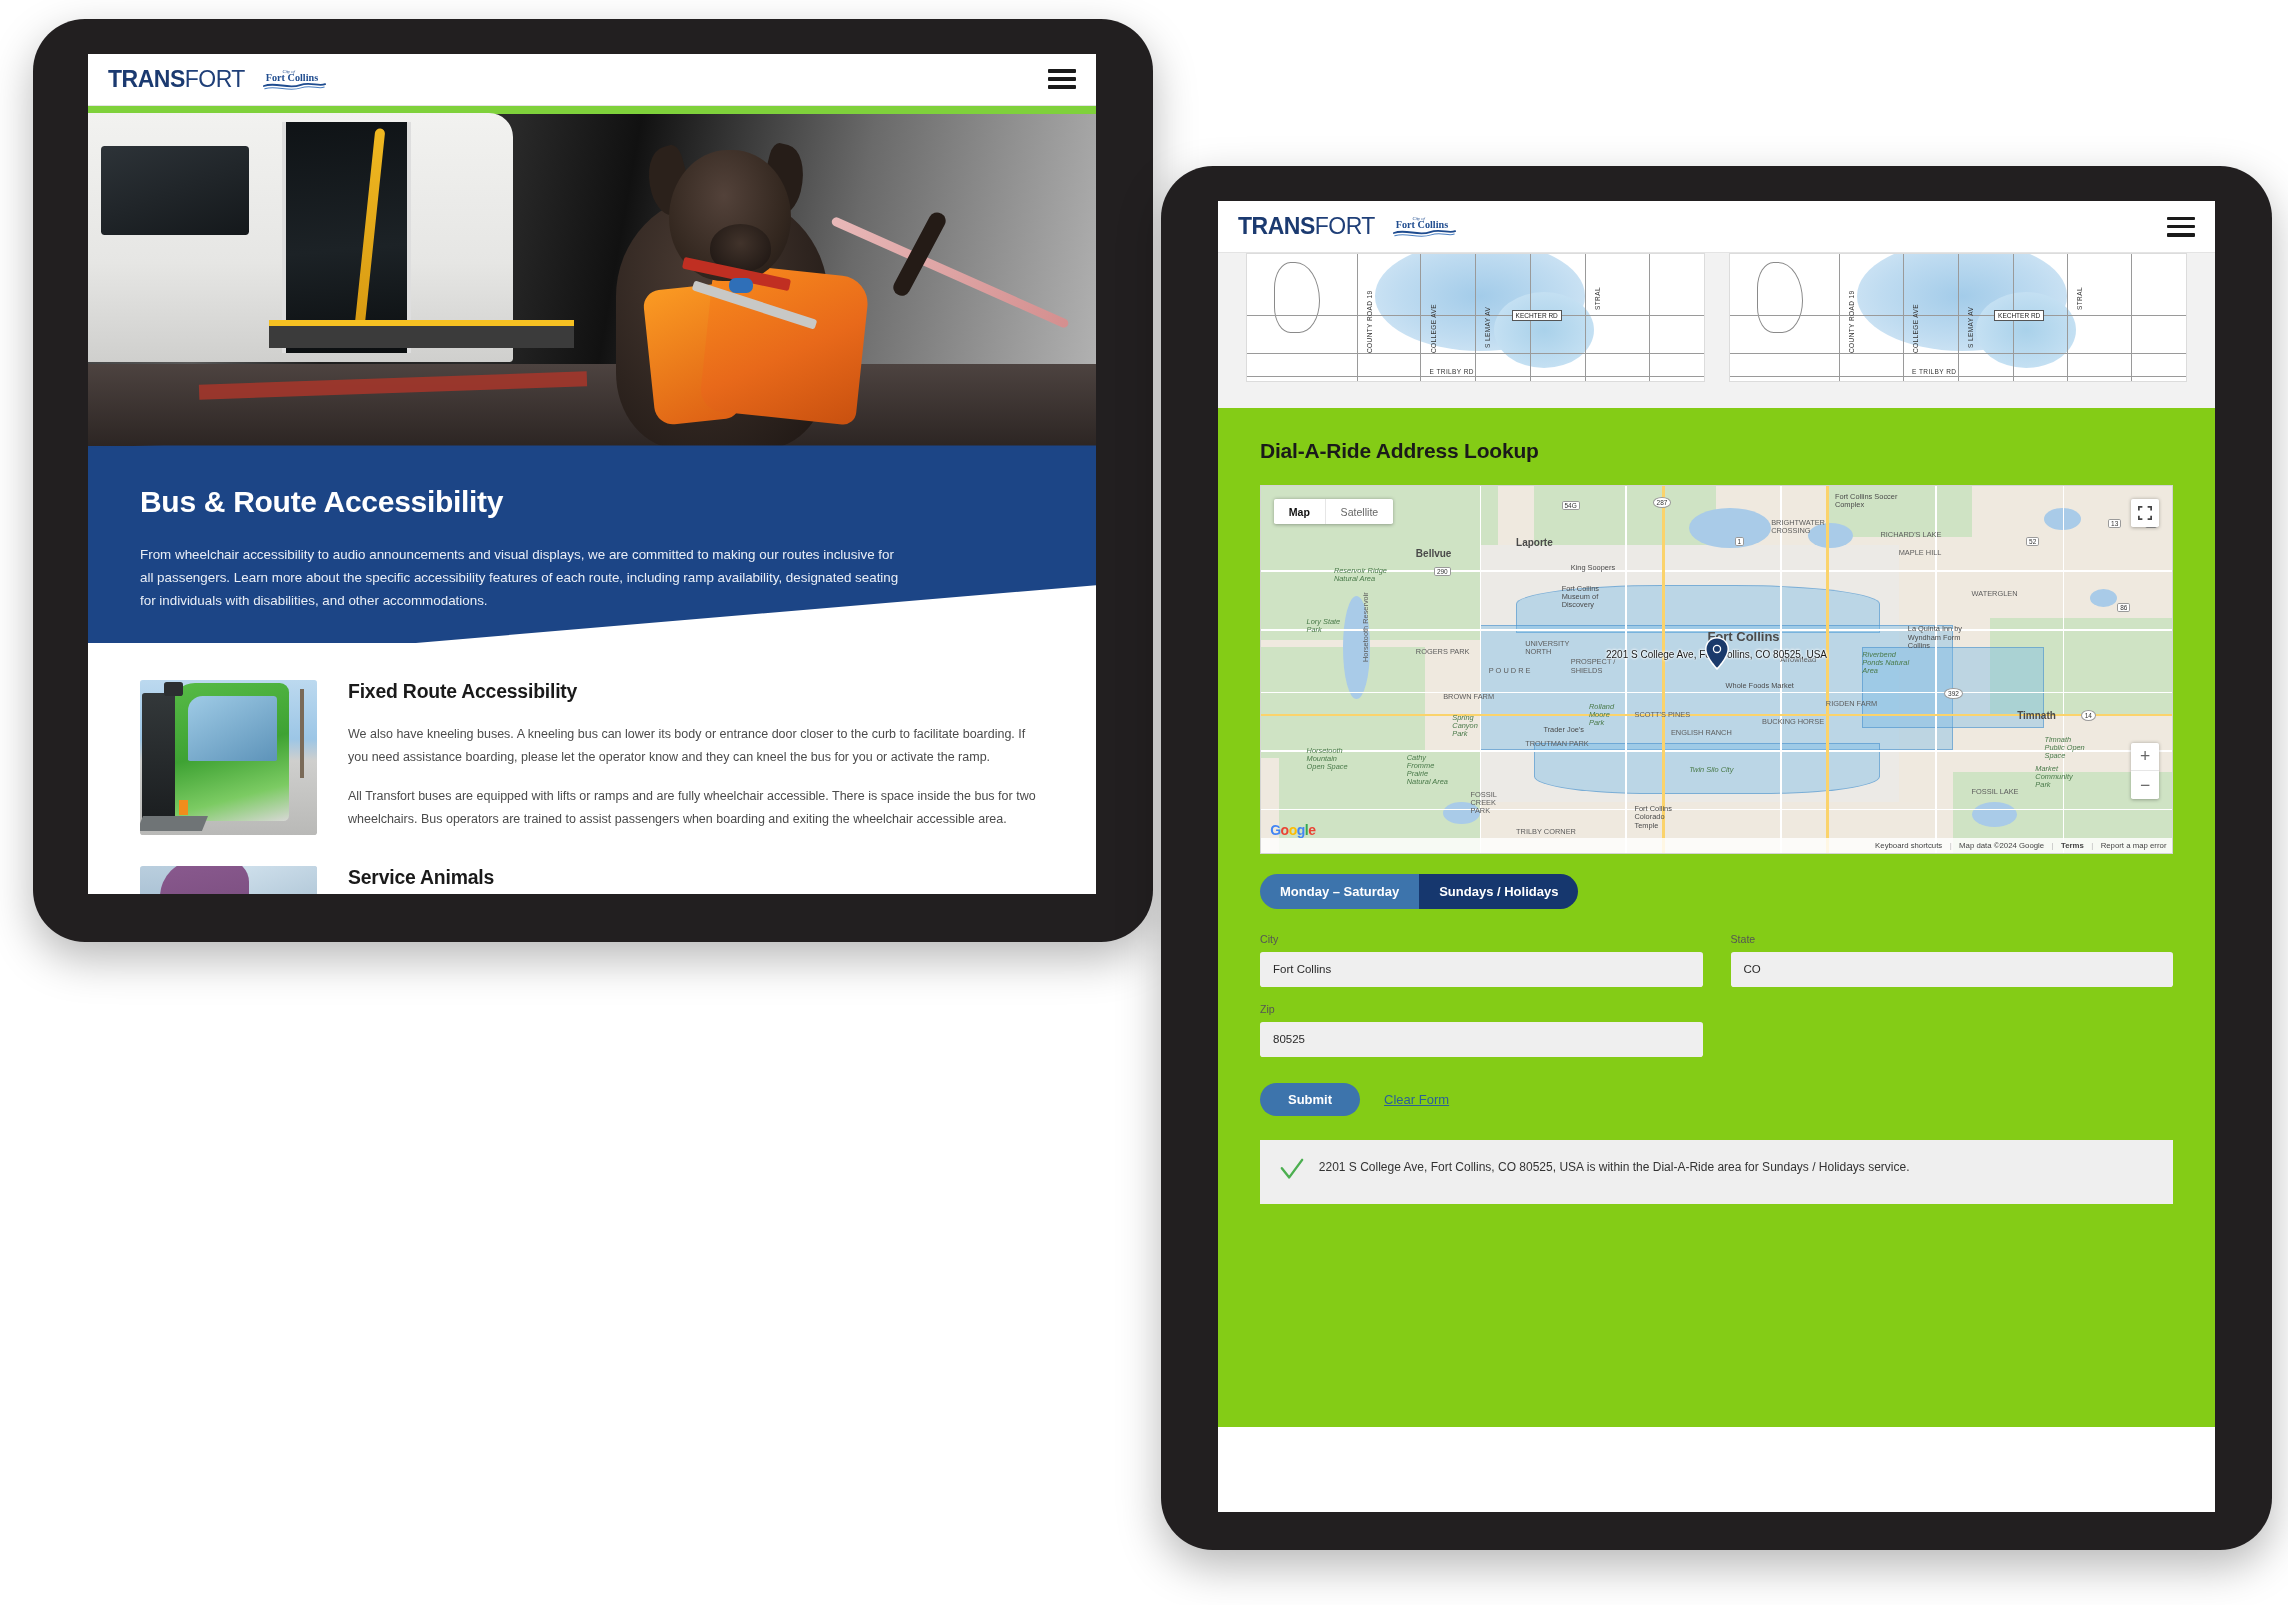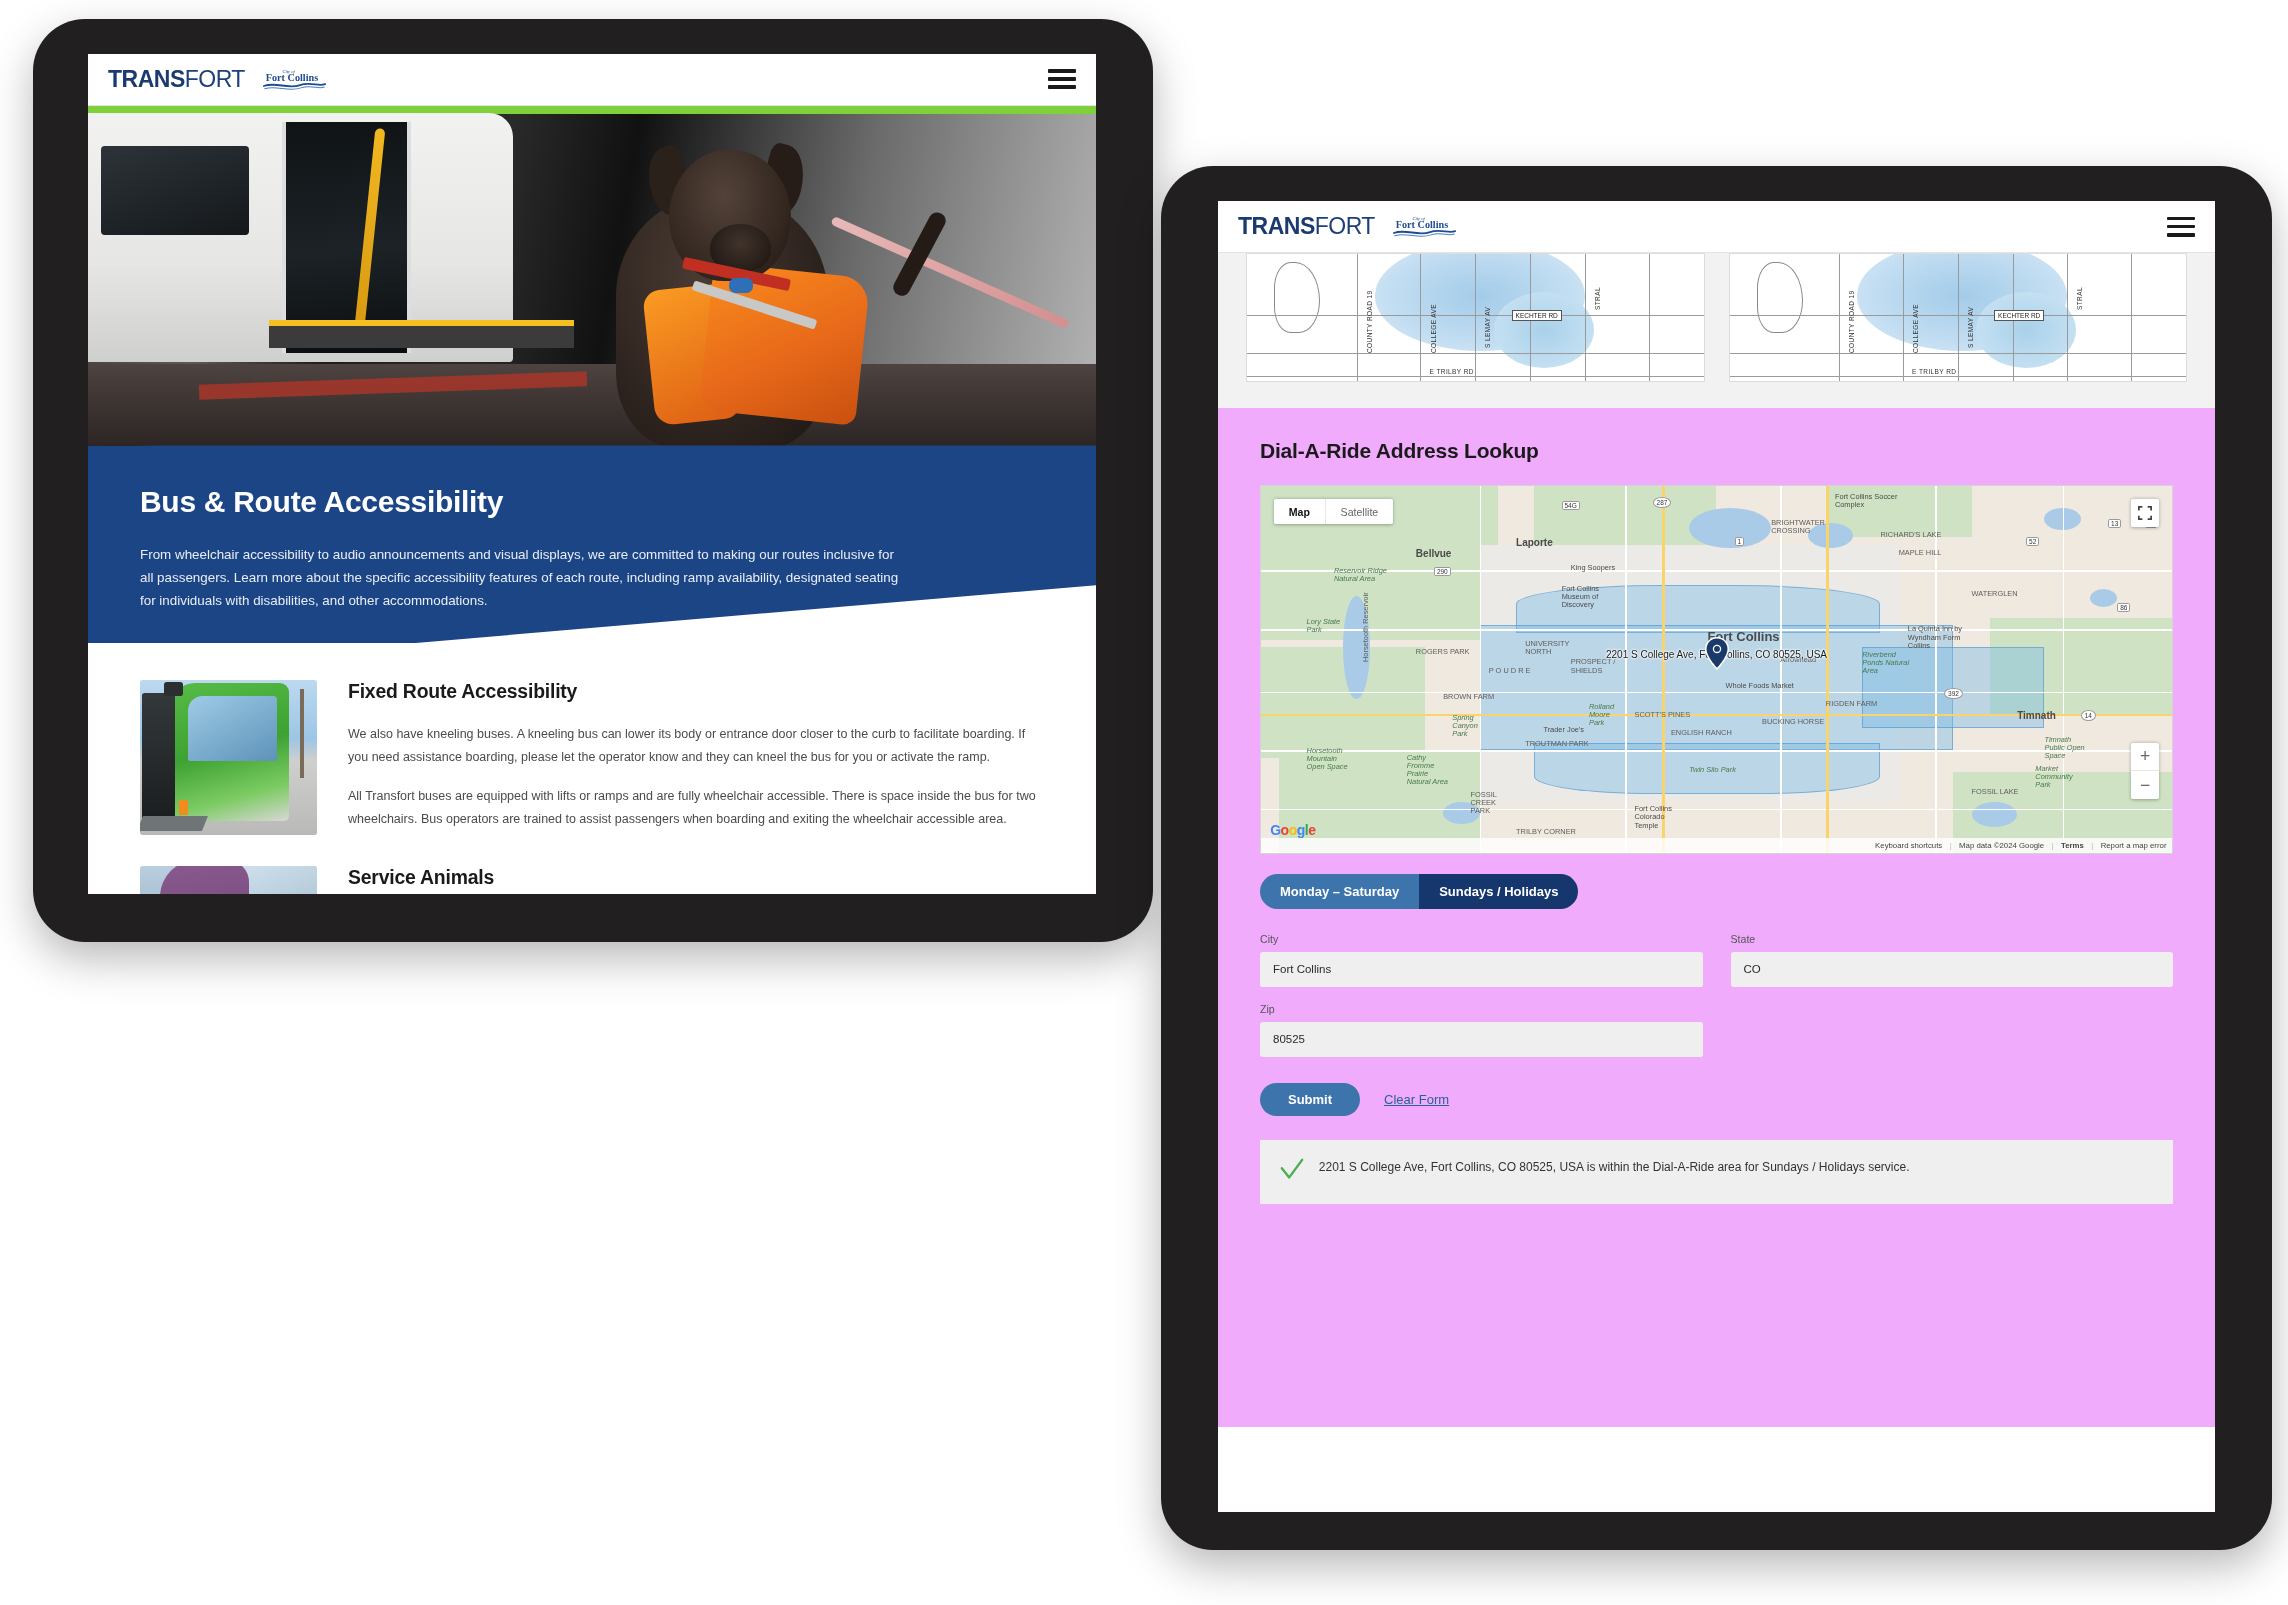--- a/index.html
+++ b/index.html
@@ -208,21 +208,21 @@
     background: linear-gradient(170deg,#8a5a8f,#6e4472); border-radius: 37px 22px 9.2px 9.2px; }
   .sd-window { position:absolute; right:0; top:0; width: 78px; height: 61px;
     background: linear-gradient(160deg,#cfe0ec,#a6bed0); }
 
   .section-body { flex: 1; min-width: 0; }
   .section-title { font-size: 19.4px; font-weight: 800; color: #1a1a1a; margin-bottom: 20px; letter-spacing: -0.2px; }
   .section-p { font-size: 12.5px; line-height: 1.82; color: #4b4b4b; margin-bottom: 16.6px; }
   .section-p:last-child { margin-bottom: 0; }
 
   
-  #screen-right .body-scroll { position: relative; height: 1174px; overflow: hidden; background: #f0abfc; }
+  #screen-right .body-scroll { position: relative; height: 1174px; overflow: hidden; background: #84cc16; }
 
   .map-thumb-strip {
     background: #f2f2f2;
     padding: 0 28px 26px 28px;
     display: flex; gap: 24px;
     height: 155px;
   }
   .map-thumb {
     flex: 1; background: #ffffff; border: 0.9px solid #dcdcdc; position: relative; overflow: hidden;
   }
@@ -590,21 +590,21 @@
             <div class="gm-lbl" style="left:20%;top:56%">BROWN FARM</div>
             <div class="gm-lbl" style="left:25%;top:49%">P O U D R E</div>
             <div class="gm-lbl" style="left:34%;top:47%;width:46px;white-space:normal;line-height:1.1">PROSPECT / SHIELDS</div>
             <div class="gm-lbl park" style="left:36%;top:59%;width:37px;white-space:normal;line-height:1.1">Rolland Moore Park</div>
             <div class="gm-lbl park" style="left:21%;top:62%;width:39px;white-space:normal;line-height:1.1">Spring Canyon Park</div>
             <div class="gm-lbl" style="left:41%;top:61%">SCOTT'S PINES</div>
             <div class="gm-lbl" style="left:45%;top:66%">ENGLISH RANCH</div>
             <div class="gm-lbl" style="left:29%;top:69%">TROUTMAN PARK</div>
             <div class="gm-lbl park" style="left:5%;top:71%;width:44px;white-space:normal;line-height:1.1">Horsetooth Mountain Open Space</div>
             <div class="gm-lbl park" style="left:16%;top:73%;width:44px;white-space:normal;line-height:1.1">Cathy Fromme Prairie Natural Area</div>
-            <div class="gm-lbl park" style="left:47%;top:76%">Twin Silo Park</div>
+            <div class="gm-lbl park" style="left:47%;top:76%">Twin Silo City</div>
             <div class="gm-lbl" style="left:78%;top:82%">FOSSIL LAKE</div>
             <div class="gm-lbl" style="left:23%;top:83%;width:33px;white-space:normal;line-height:1.1">FOSSIL CREEK PARK</div>
             <div class="gm-lbl poi" style="left:41%;top:87%;width:50px;white-space:normal;line-height:1.1">Fort Collins Colorado Temple</div>
             <div class="gm-lbl" style="left:28%;top:93%">TRILBY CORNER</div>
             <div class="gm-lbl park" style="left:86%;top:68%;width:41px;white-space:normal;line-height:1.1">Timnath Public Open Space</div>
             <div class="gm-lbl park" style="left:85%;top:76%;width:44px;white-space:normal;line-height:1.1">Market Community Park</div>
             <div class="gm-lbl" style="left:17%;top:44%">ROGERS PARK</div>
             <div class="gm-lbl" style="left:11%;top:48%;transform:rotate(-90deg);transform-origin:left top">Horsetooth Reservoir</div>
 
             <div class="gm-addr">2201 S College Ave, Fort Collins, CO 80525, USA</div>

